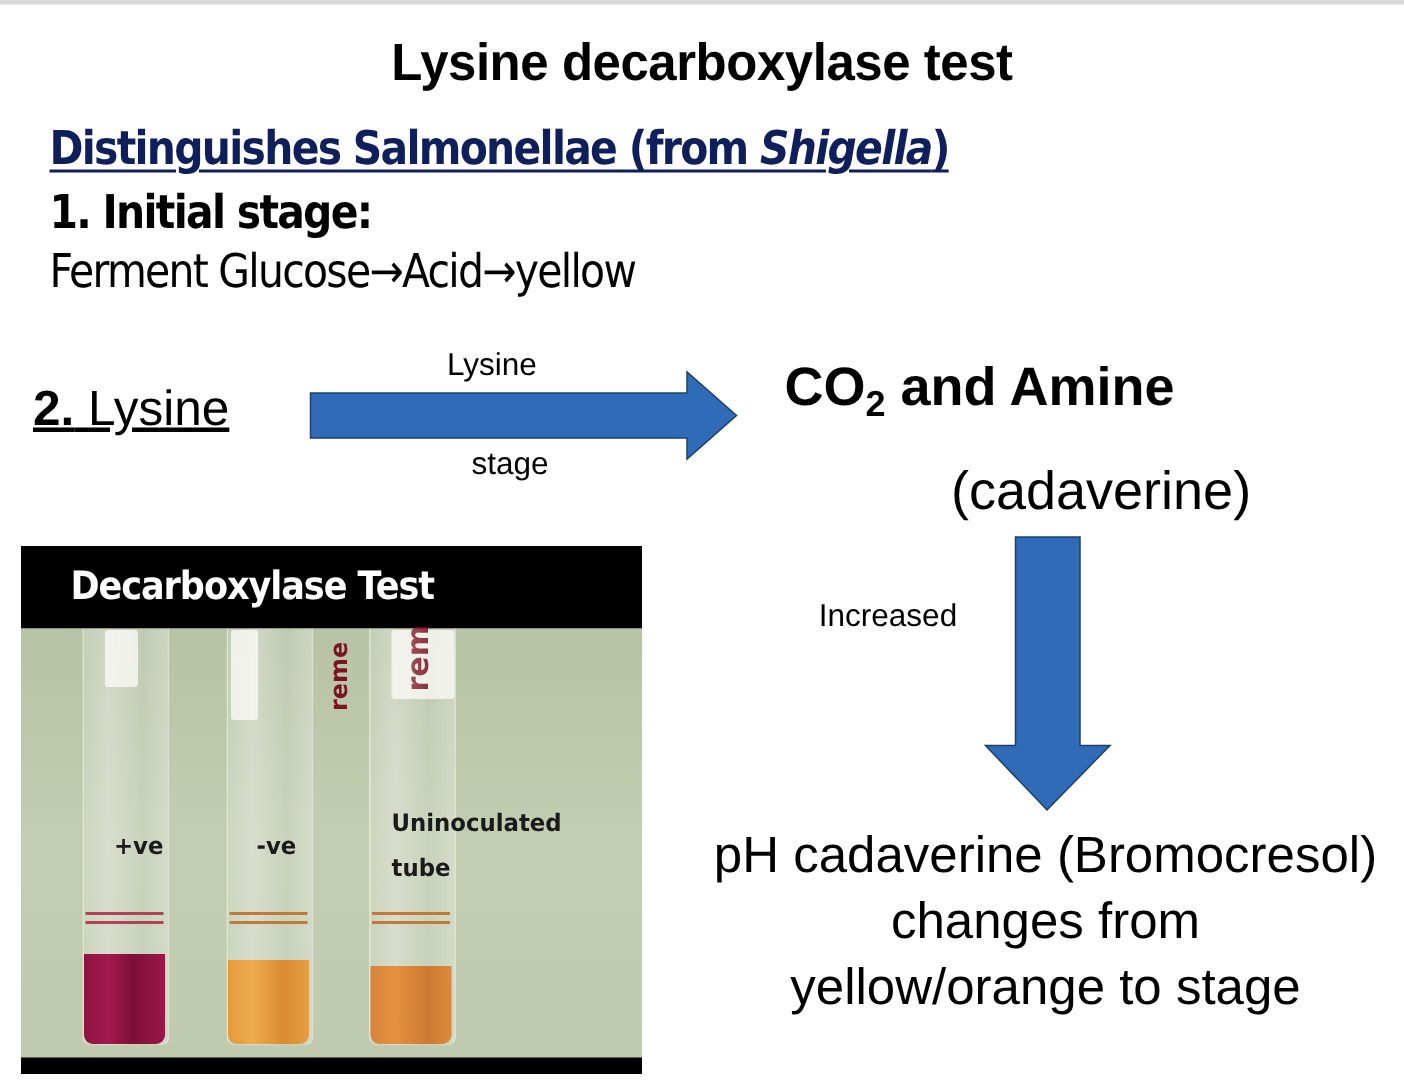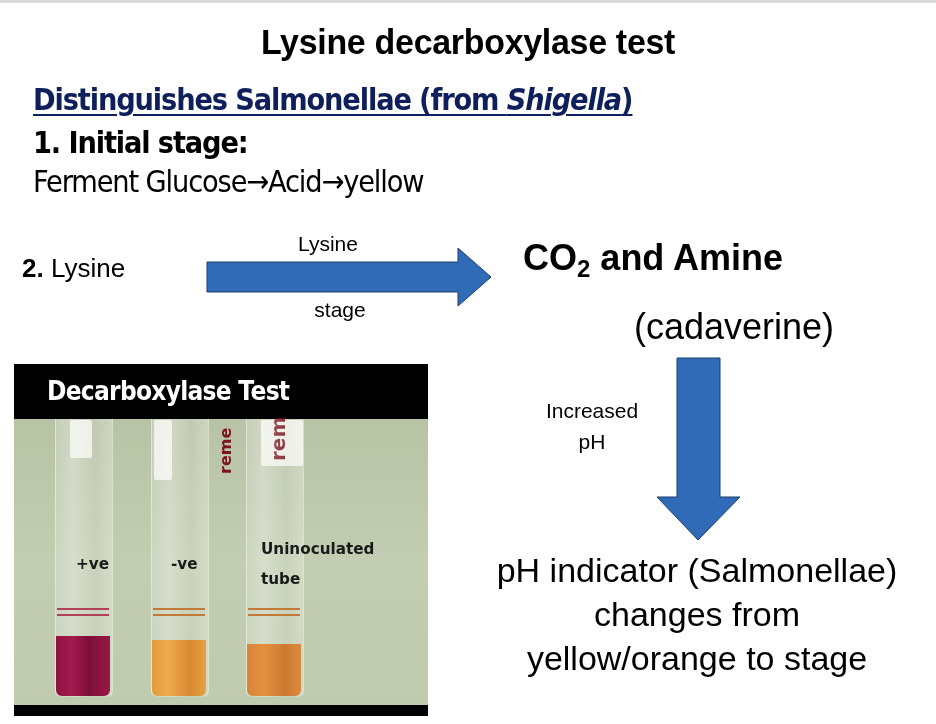--- a/index.html
+++ b/index.html
@@ -25,21 +25,21 @@
   .step1 {
     left: 33px; top: 124px; font-size: 31px; font-weight: bold;
     font-family: "DejaVu Sans", sans-serif; letter-spacing: -1.3px;
     transform: scaleX(0.88); transform-origin: left top;
   }
   .ferment {
     left: 33px; top: 163px; font-size: 31px;
     font-family: "DejaVu Sans", sans-serif; letter-spacing: -1.3px;
     transform: scaleX(0.88); transform-origin: left top;
   }
-  .step2 { left: 22px; top: 253px; font-size: 26px; }
+  .step2 { left: 22px; top: 253px; font-size: 33px; text-decoration: underline; }
   .step2 b { font-weight: bold; }
   .arrow-h { left: 205px; top: 246px; }
   .lbl-small { font-size: 21px; text-align: center; }
   .lysine-lbl { left: 298px; top: 232px; }
   .enzyme-lbl { left: 240px; top: 294px; width: 200px; line-height: 32px; }
   .co2 { left: 523px; top: 237px; font-size: 36px; font-weight: bold; }
   .co2 sub { font-size: 24px; vertical-align: -7px; line-height: 0; }
   .cadav { left: 634px; top: 306px; font-size: 36px; }
   .photo {
     position: absolute; left: 14px; top: 364px; width: 414px; height: 352px;
@@ -135,24 +135,23 @@
   <div class="tube-label" style="left:247px;top:170px;">
     <div>Uninoculated</div>
     <div>tube</div>
   </div>
 
   <div class="photo-footer"></div>
 </div>
 
 <div class="abs lbl-small incr">
   <div>Increased</div>
-  <div>pH</div>
 </div>
 
 <svg class="abs arrow-v" width="90" height="186" viewBox="0 0 90 186">
   <polygon points="22,1 65,1 65,140 85,140 43,183 2,140 22,140" fill="#2f6bb7" stroke="#1f3f6b" stroke-width="1"></polygon>
 </svg>
 
 <div class="abs bottom-text">
-  <div>pH indicator (Salmonellae)</div>
+  <div>pH cadaverine (Bromocresol)</div>
   <div>changes from</div>
   <div>yellow/orange to stage</div>
 </div>
 
 </body></html>

